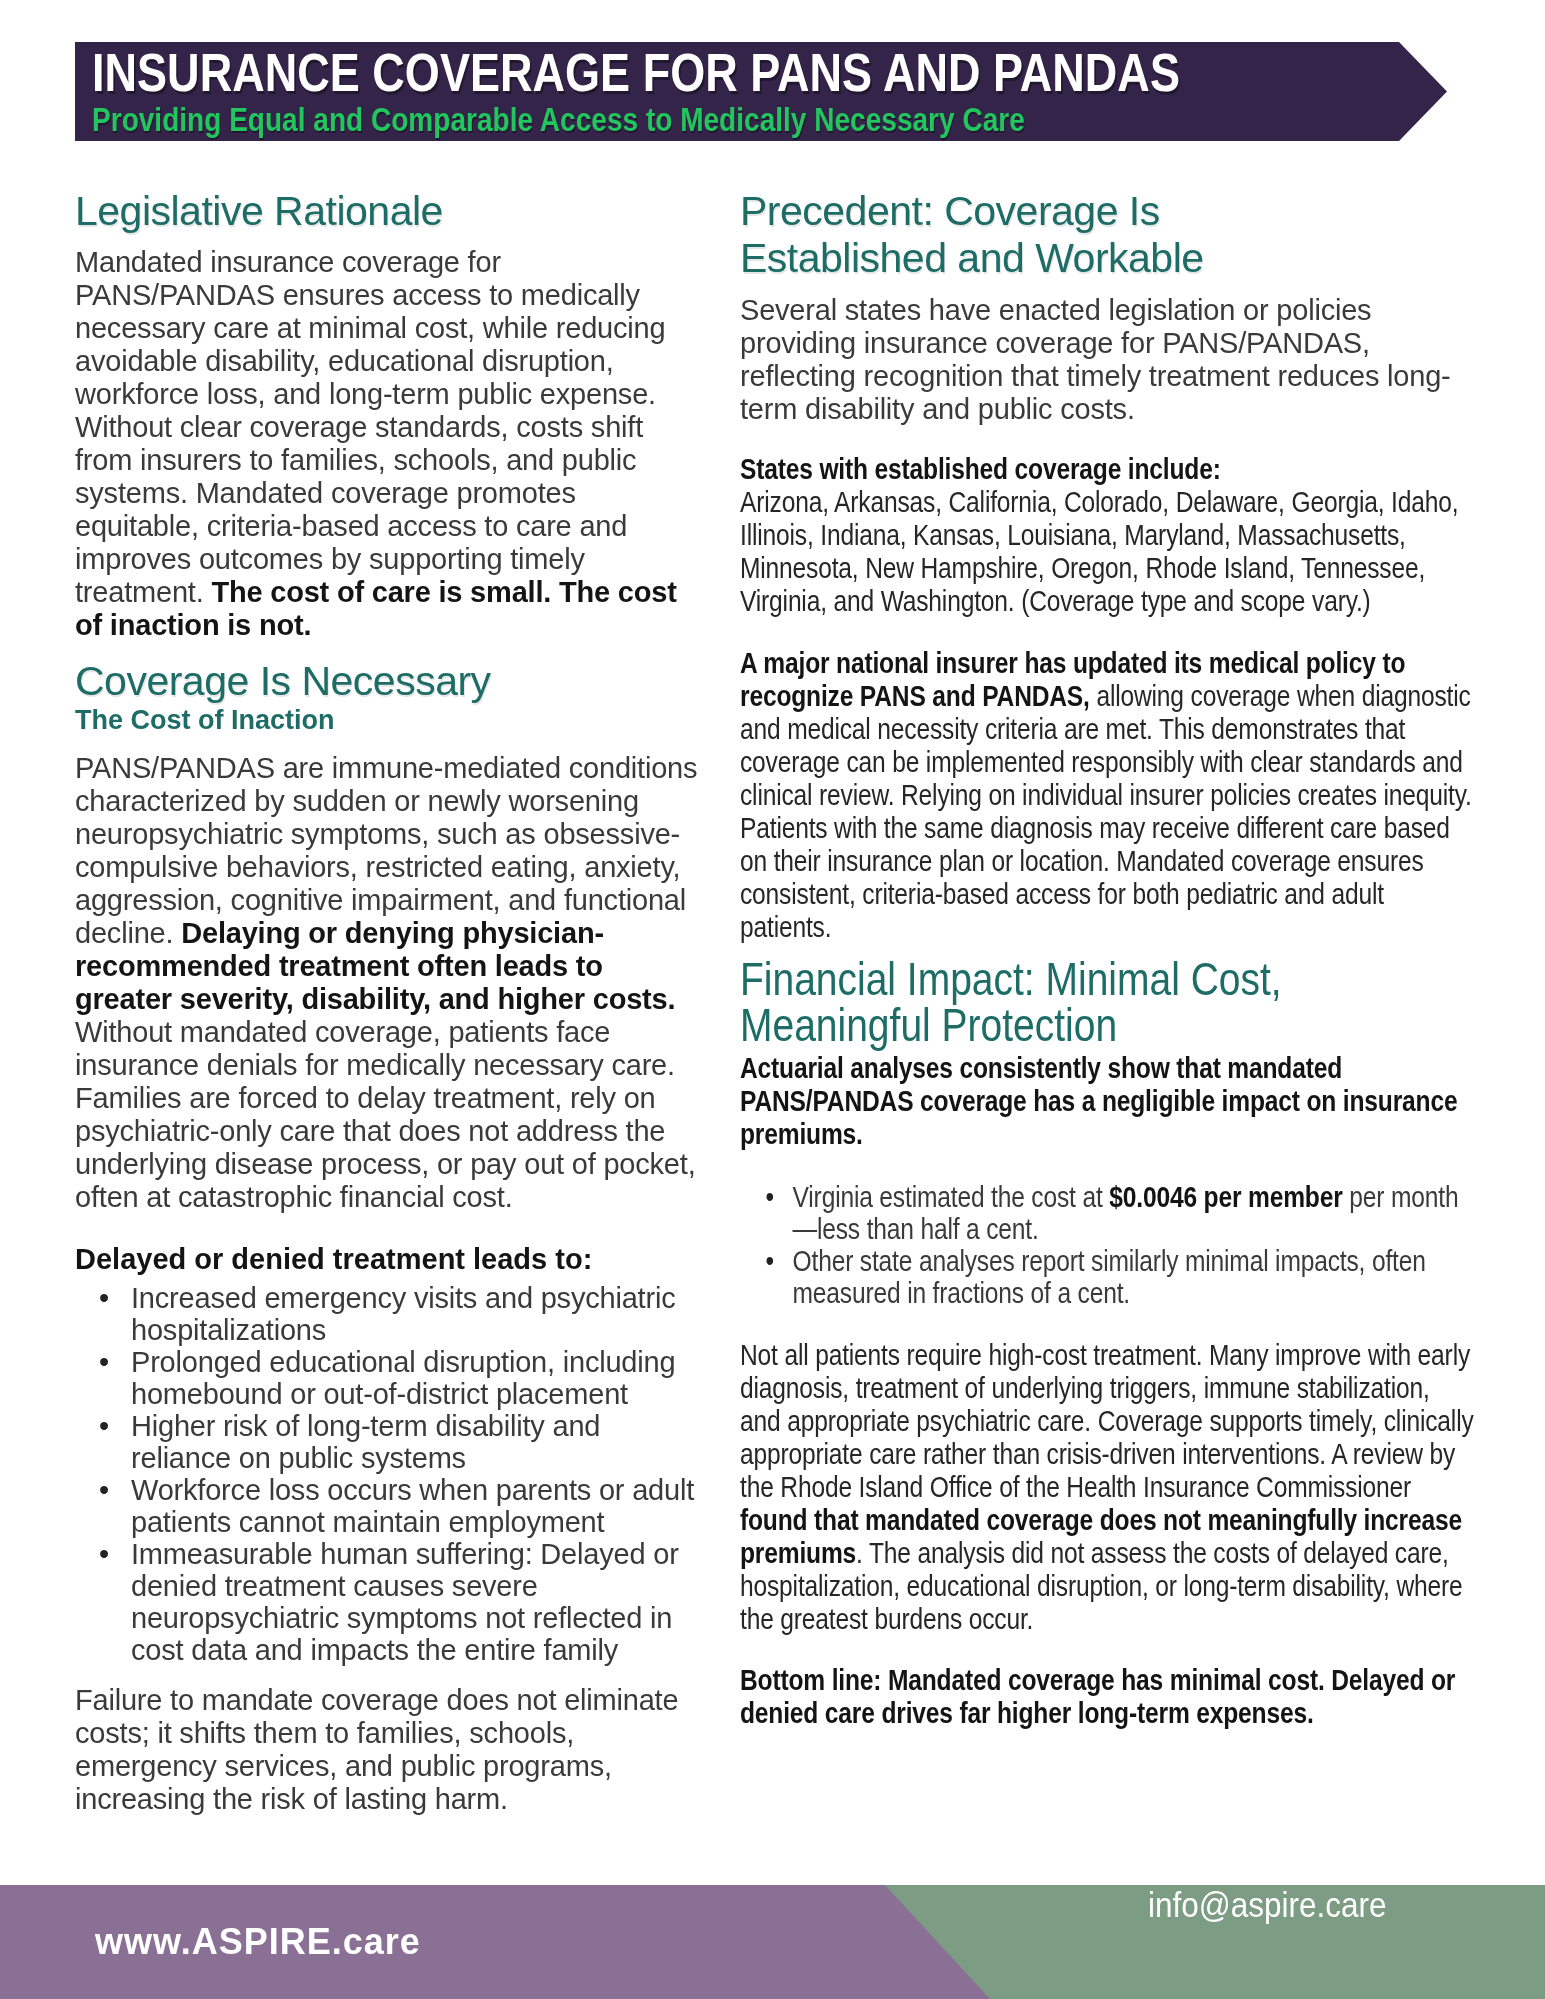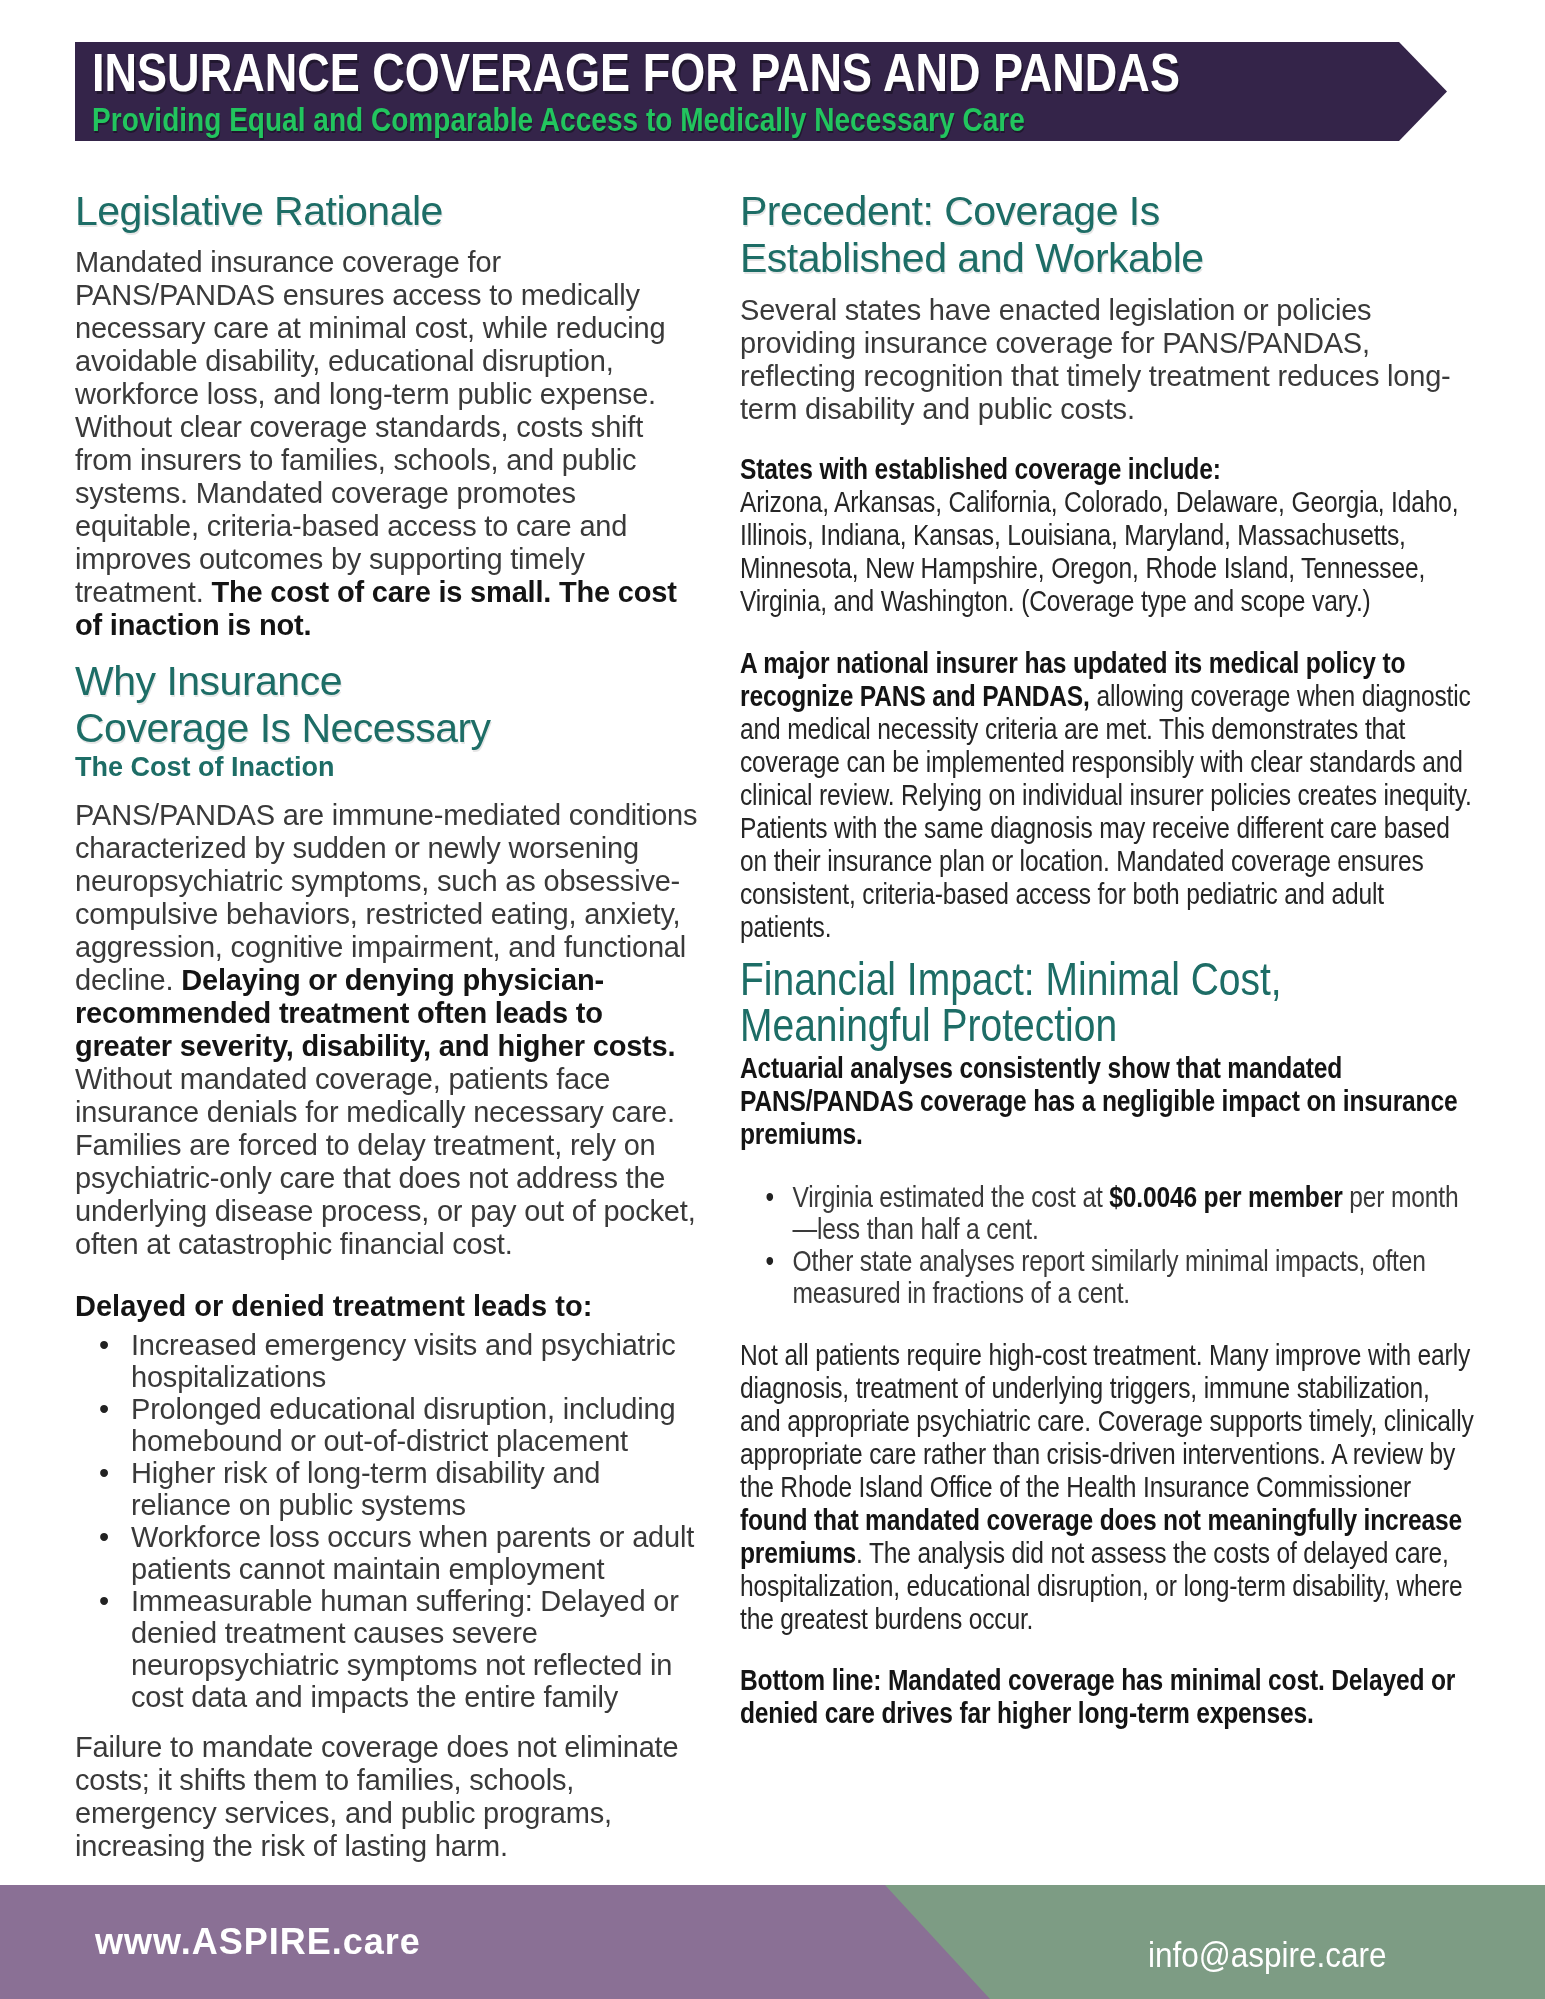--- a/index.html
+++ b/index.html
@@ -61,21 +61,21 @@
   .footer { position:absolute; left:0; bottom:0; width:1545px; height:114px; background:#7d9c84; }
   .footer-purple {
     position:absolute; inset:0; background:#8a7095;
     clip-path:polygon(0 0, 885px 0, 990px 114px, 0 114px);
   }
   .footer-website {
     position:absolute; left:95px; top:0; height:114px; display:flex; align-items:center;
     color:#ffffff; font-weight:600; font-size:36px; letter-spacing:1px;
   }
   .footer-email {
-    position:absolute; left:1148px; top:0; height:90px; display:flex; align-items:flex-end;
+    position:absolute; left:1148px; top:0; height:90px; display:flex; align-items:flex-start;
     color:#ffffff; font-weight:400; font-size:35px;
   }
 </style>
 </head>
 <body>
 
 <div class="page">
 
   <div class="banner">
     <div class="banner-title">
@@ -84,21 +84,20 @@
     <div class="banner-subtitle">
       <span class="squeeze">Providing Equal and Comparable Access to Medically Necessary Care</span>
     </div>
   </div>
 
   <div class="col col-left">
     <h2 class="h-teal">Legislative Rationale</h2>
     <p class="body" style="margin-top:11px;"><span>Mandated insurance coverage for PANS/PANDAS ensures access to medically necessary care at minimal cost, while reducing avoidable disability, educational disruption, workforce loss, and long-term public expense. Without clear coverage standards, costs shift from insurers to families, schools, and public systems. Mandated coverage promotes equitable, criteria-based access to care and improves outcomes by supporting timely treatment. </span><strong>The cost of care is small. The cost of inaction is not.</strong></p>
 
     <h2 class="h-teal mt-sm" style="margin-top:16px;">
-      <span style="display:block;">Why Insurance</span>
       <span style="display:block;">Coverage Is Necessary</span>
     </h2>
     <div class="subhead">
       <span style="display:block;">The Cost of Inaction</span>
     </div>
 
     <p class="body" style="margin-top:17px;"><span>PANS/PANDAS are immune-mediated conditions characterized by sudden or newly worsening neuropsychiatric symptoms, such as obsessive-compulsive behaviors, restricted eating, anxiety, aggression, cognitive impairment, and functional decline. </span><strong>Delaying or denying physician-recommended treatment often leads to greater severity, disability, and higher costs.</strong></p>
 
     <p class="body mt-md">Without mandated coverage, patients face insurance denials for medically necessary care. Families are forced to delay treatment, rely on psychiatric-only care that does not address the underlying disease process, or pay out of pocket, often at catastrophic financial cost.</p>
 

